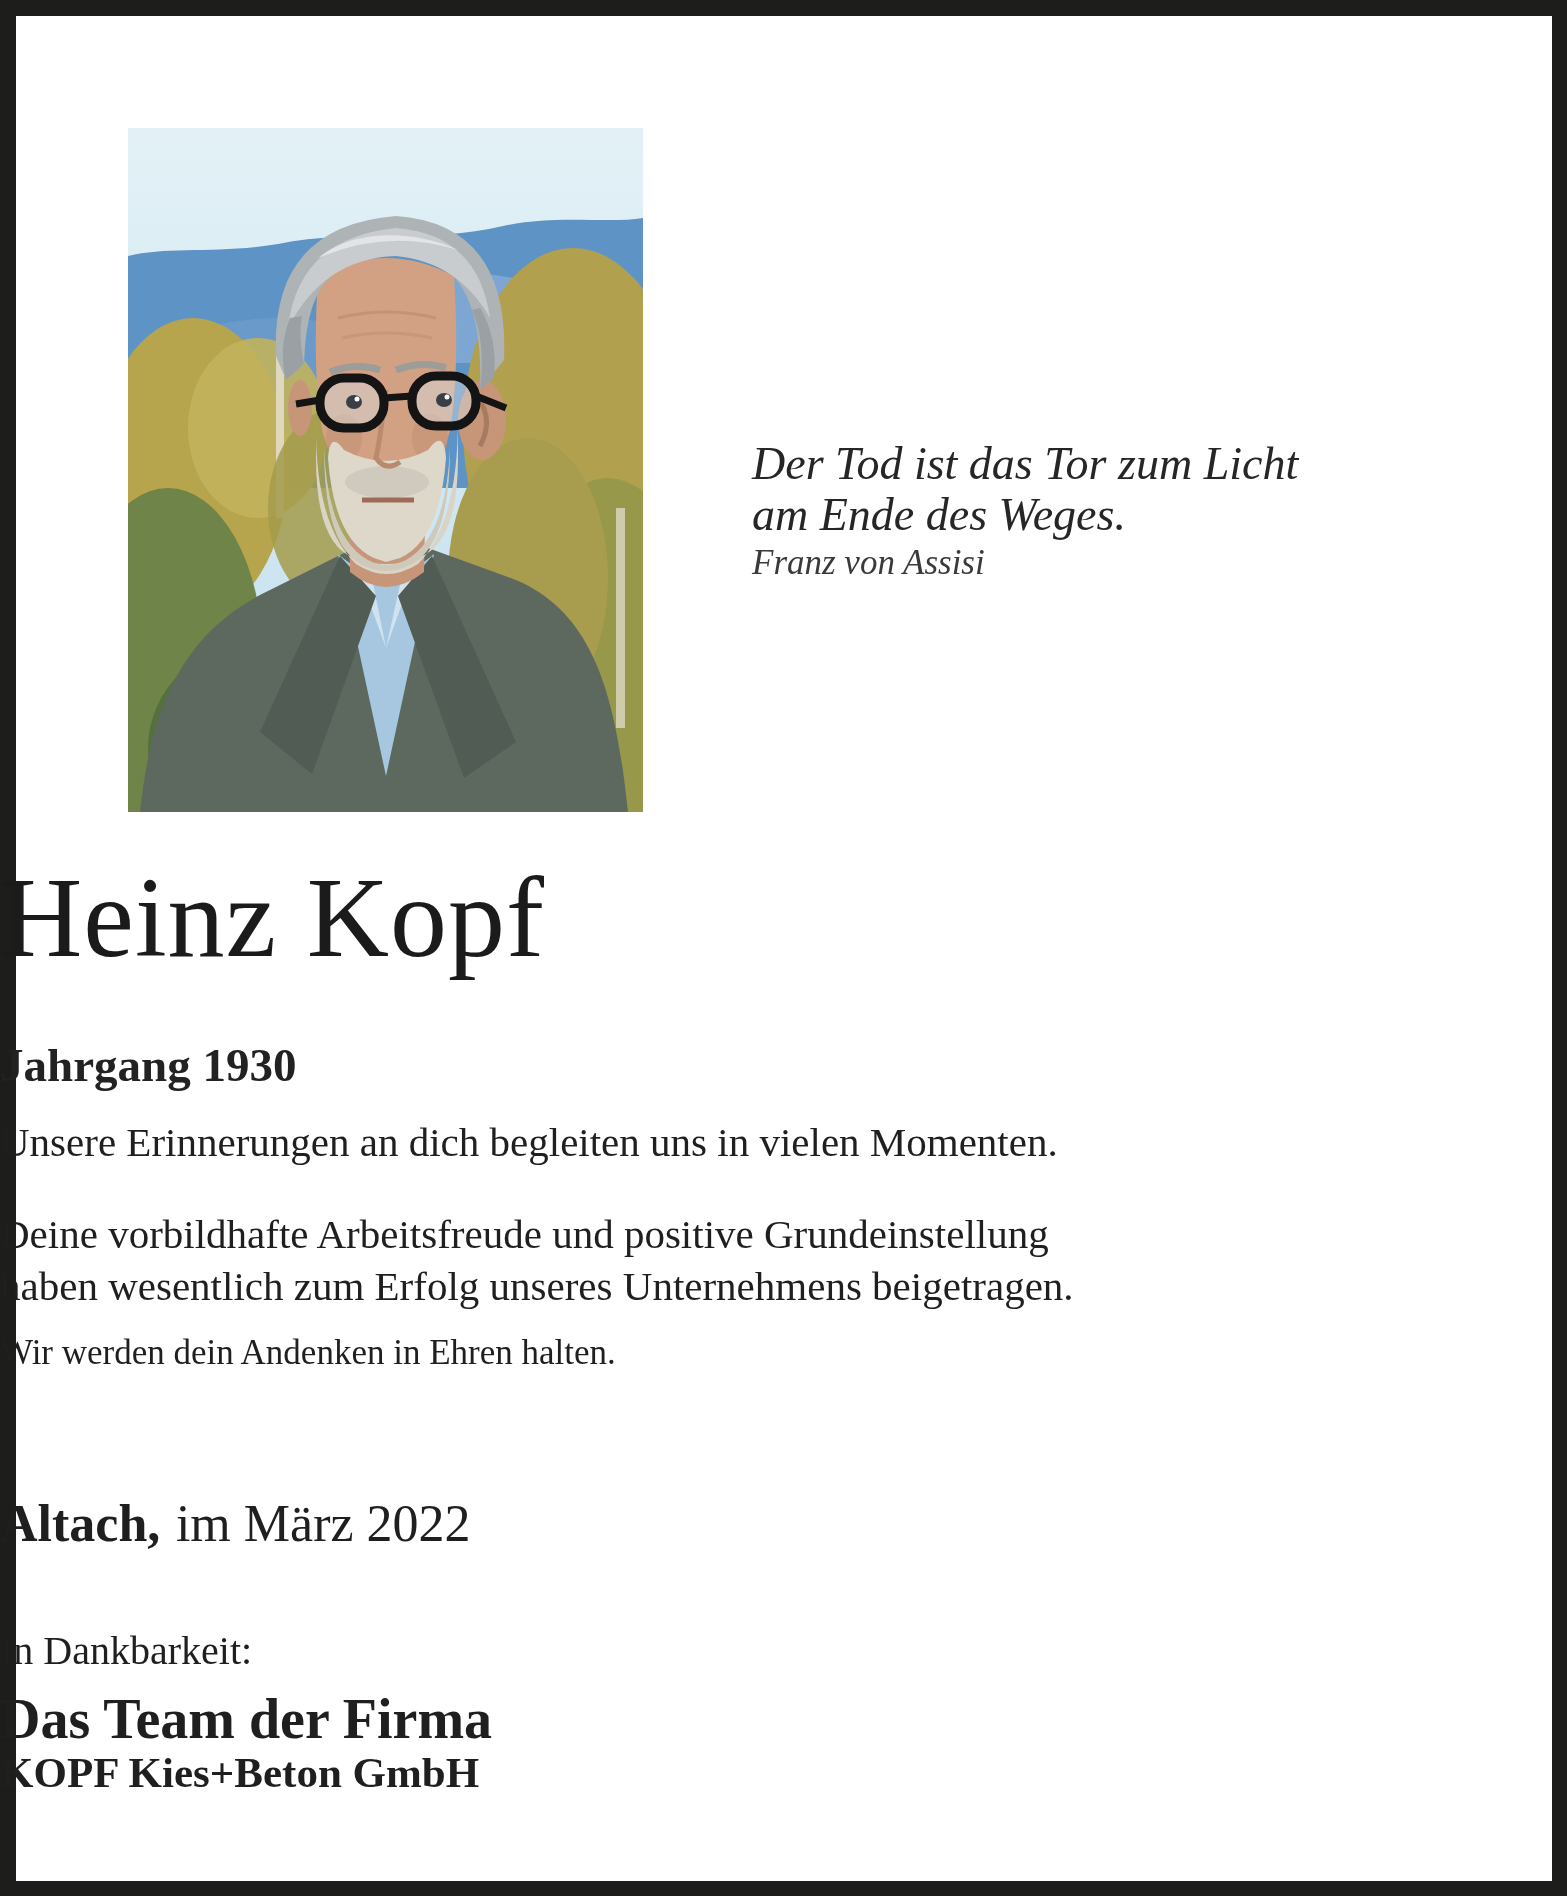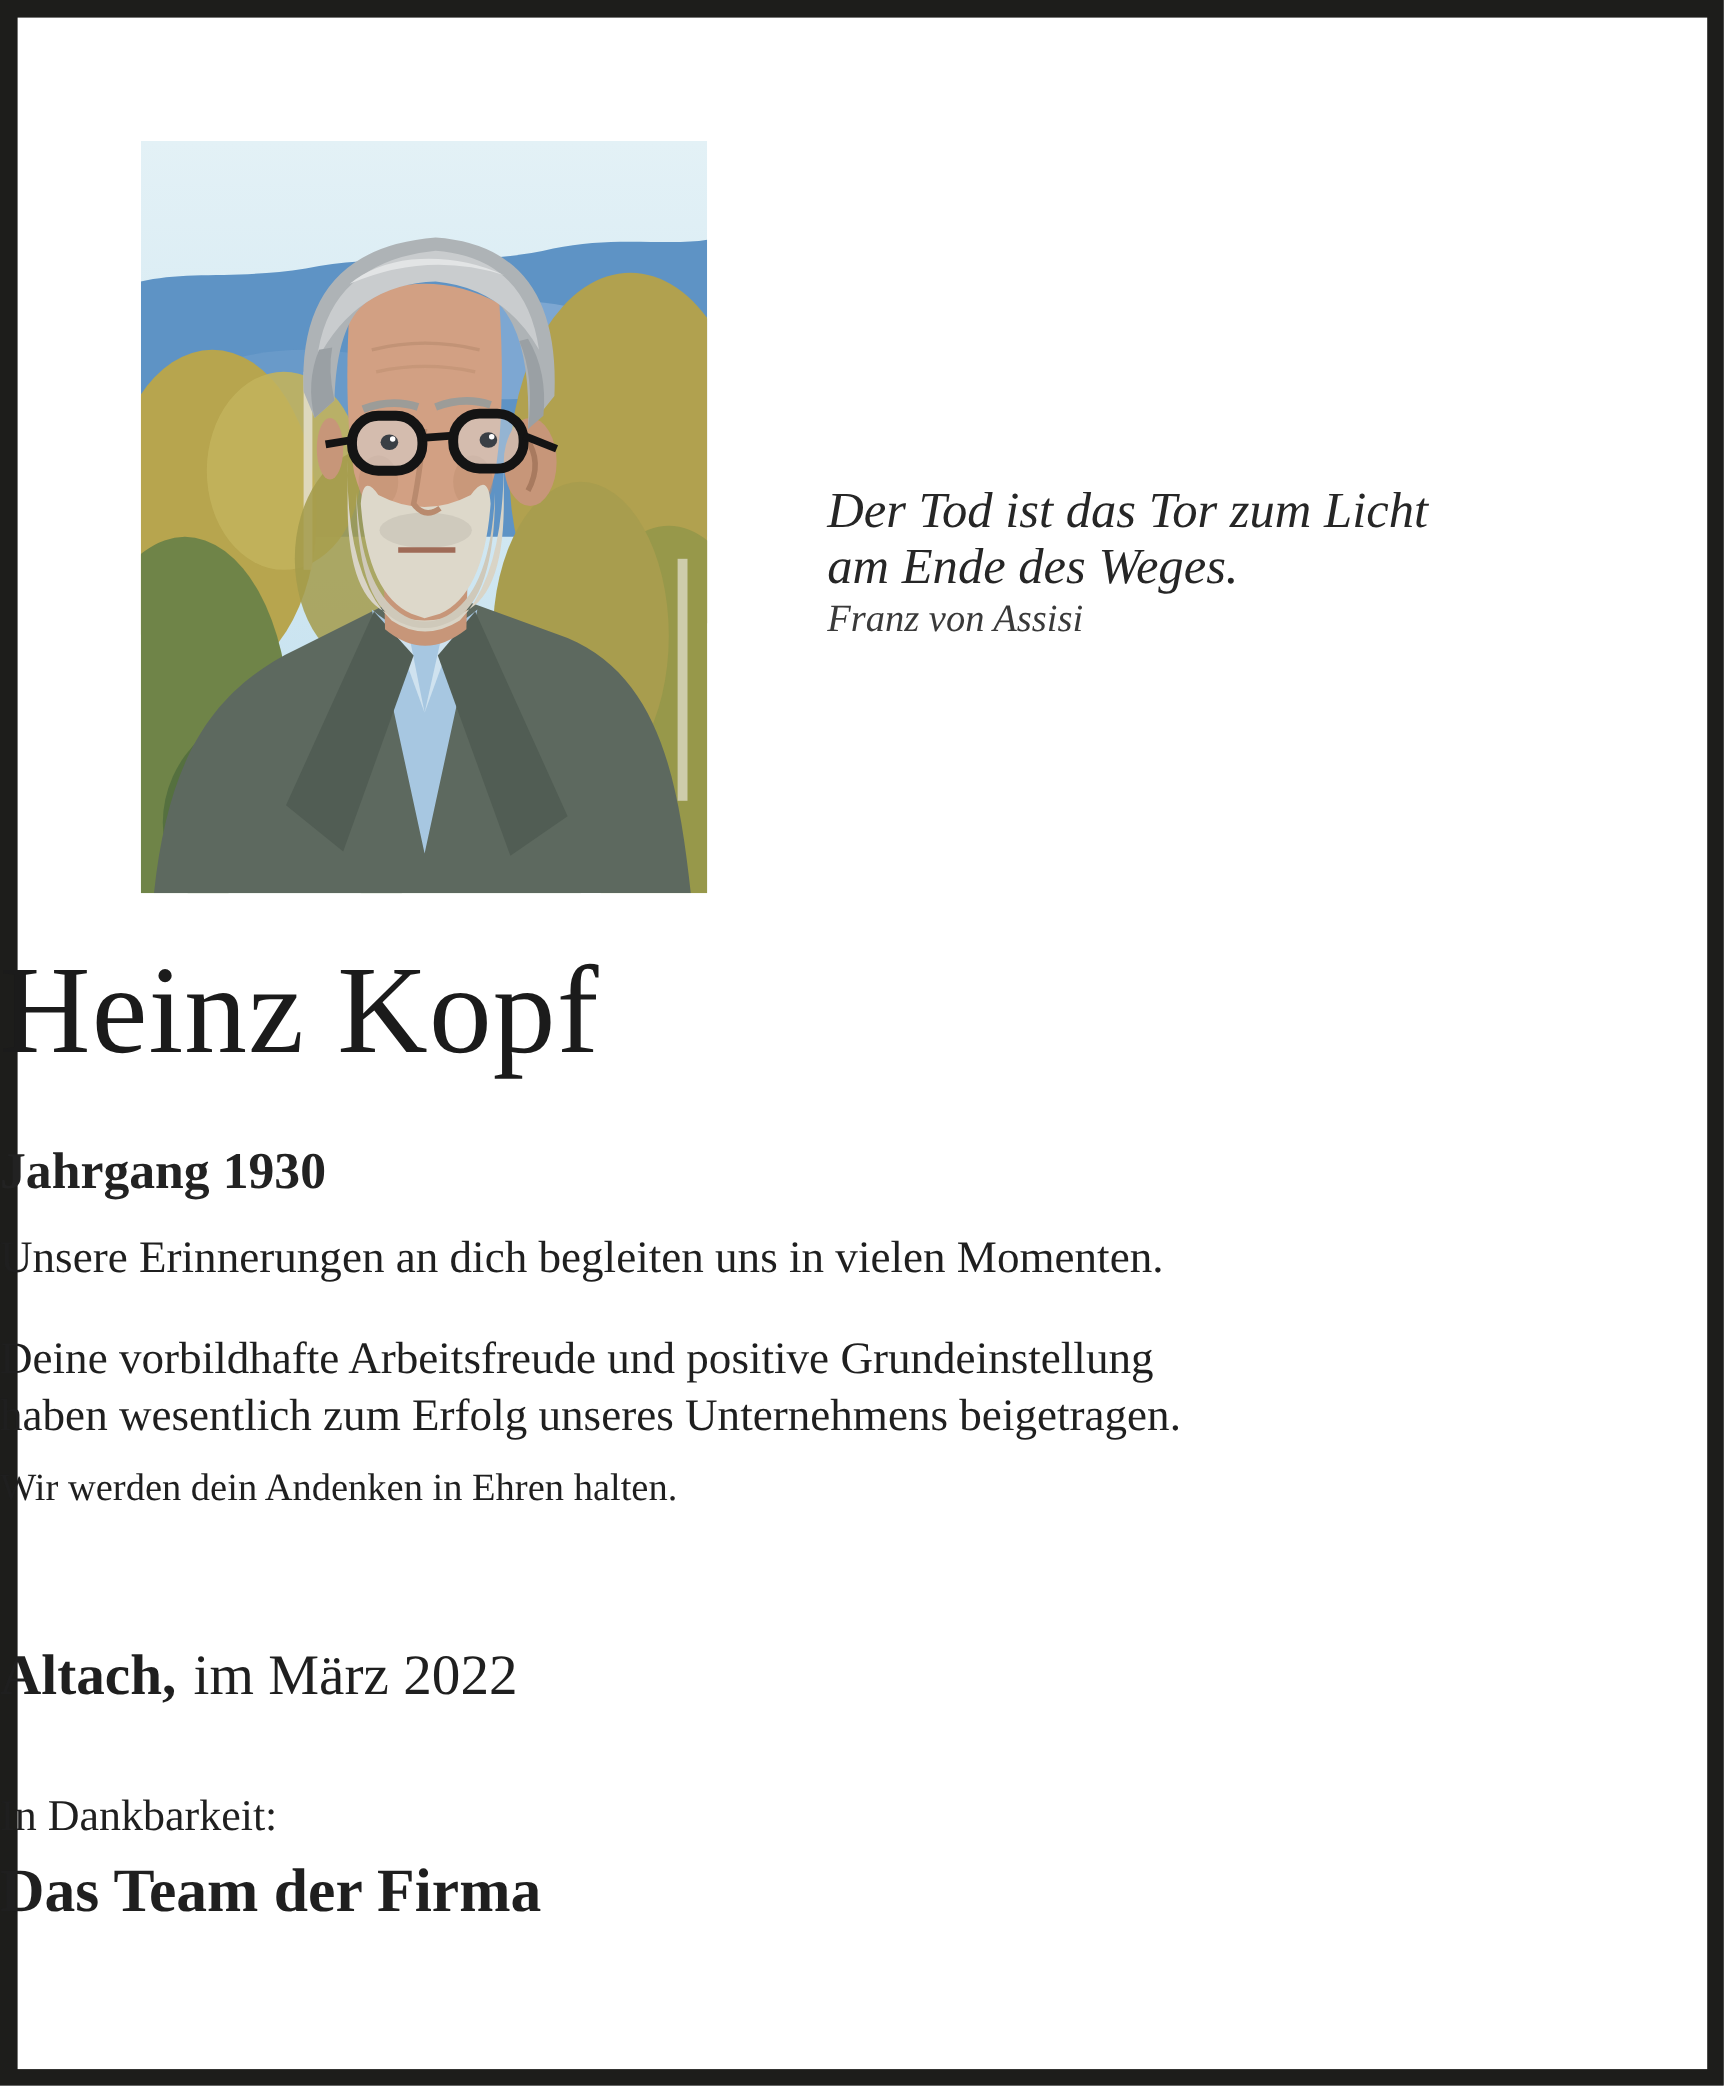--- a/index.html
+++ b/index.html
@@ -128,13 +128,14 @@
   </div>
   <div class="center-line p1">Unsere Erinnerungen an dich begleiten uns in vielen Momenten.</div>
   <div class="center-line p3">Wir werden dein Andenken in Ehren halten.</div>
 
   <div class="center-line dateline">
     <span class="place">Altach,</span><span>im März 2022</span>
   </div>
 
   <div class="center-line dank">In Dankbarkeit:</div>
   <div class="center-line team">Das Team der Firma</div>
+  <div class="center-line firma">KOPF Kies+Beton GmbH</div>
 </div>
 
 </body></html>

